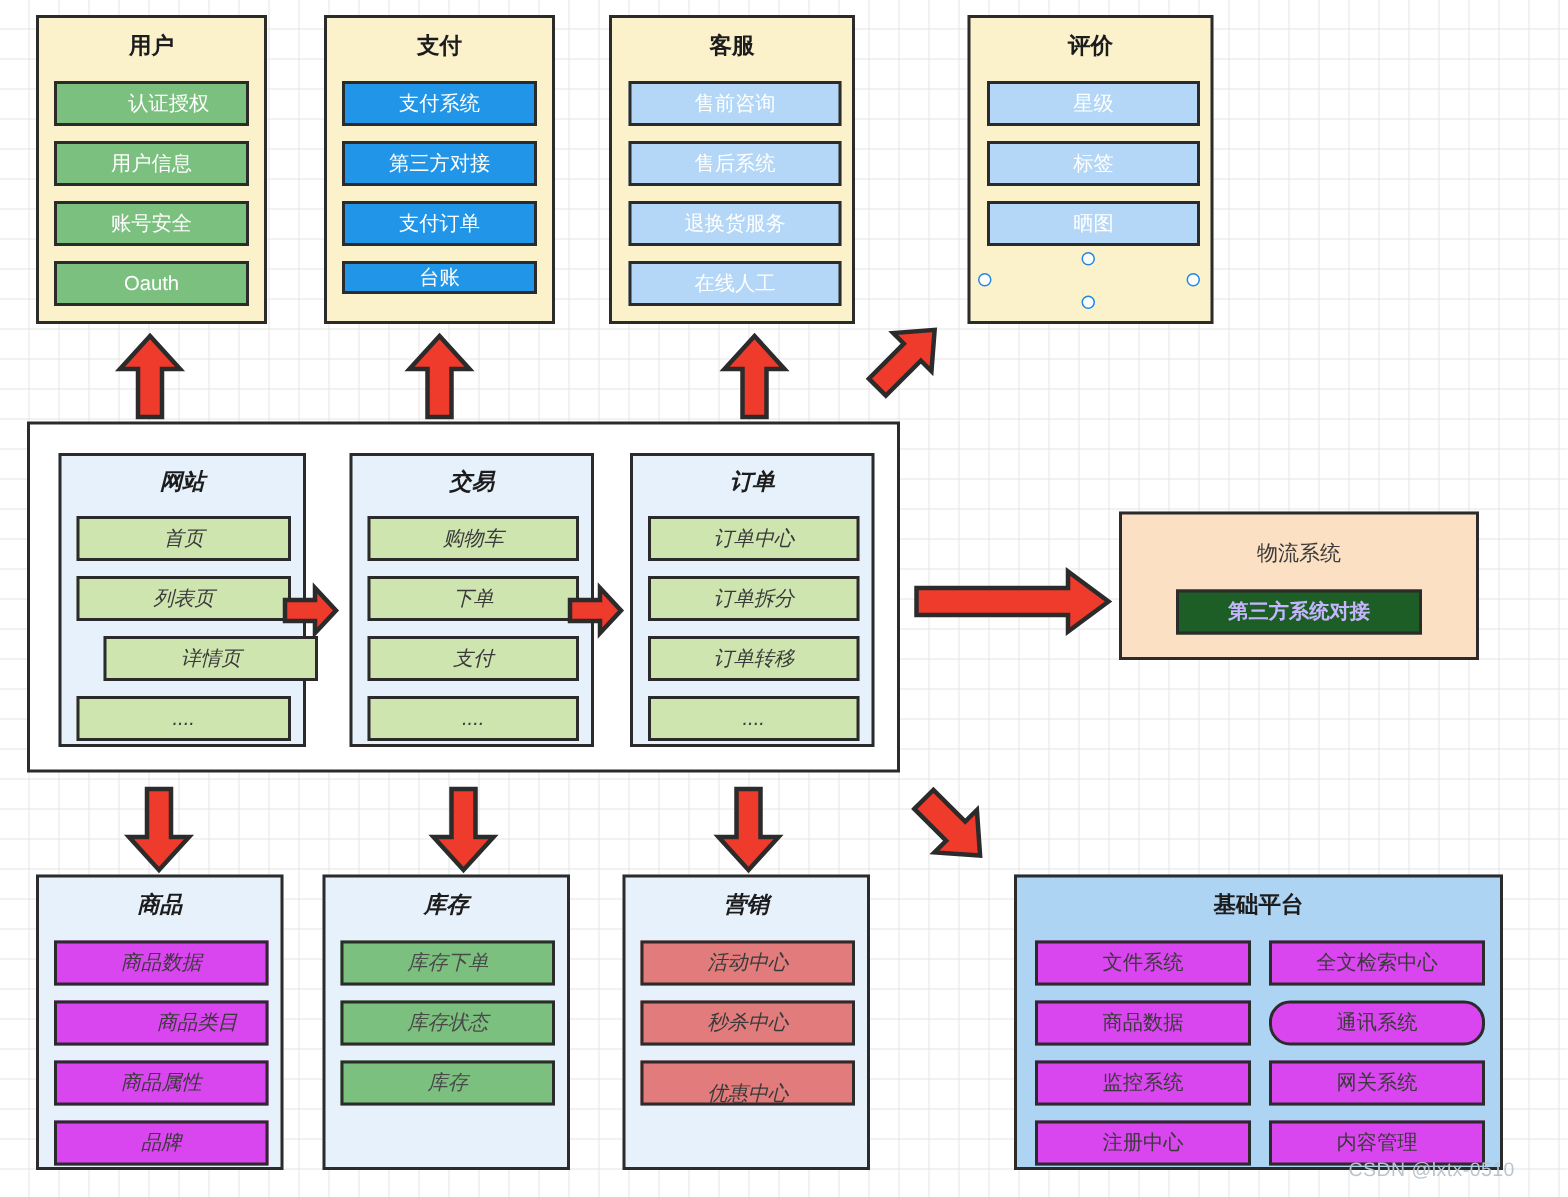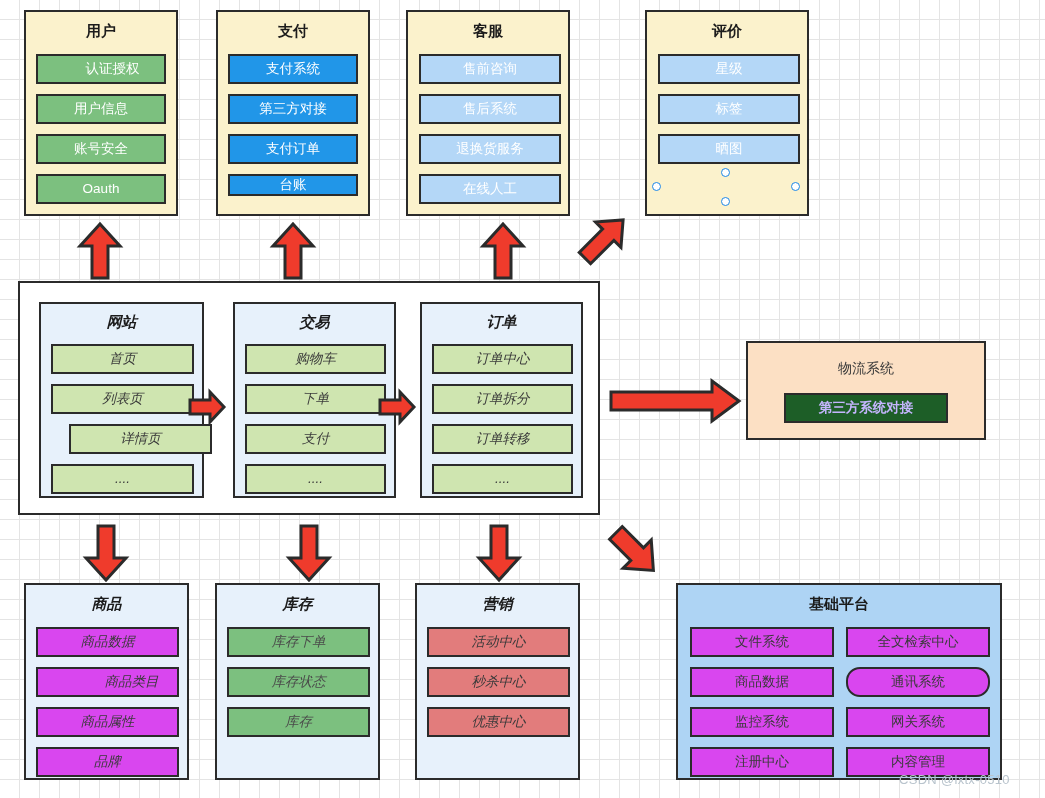--- a/index.html
+++ b/index.html
@@ -235,21 +235,21 @@
   </div>
 
   <div class="group f-panel" style="left:415px;top:583px;width:165px;height:197px;">
     <div class="gtitle" style="margin-top:11px;">营销</div>
     <div class="item f-red" style="left:10px;top:42px;width:143px;height:30px;">
       <span>活动中心</span>
     </div>
     <div class="item f-red" style="left:10px;top:82px;width:143px;height:30px;">
       <span>秒杀中心</span>
     </div>
-    <div class="item f-red" style="left:10px;top:122px;width:143px;height:30px;">
+    <div class="item f-red" style="left:10px;top:122px;width:143px;height:30px;align-items:flex-end;">
       <span>优惠中心</span>
     </div>
   </div>
 
   <div class="group f-bplat" style="left:676px;top:583px;width:326px;height:197px;">
     <div class="gtitle" style="margin-top:11px;">基础平台</div>
     <div class="item f-orange" style="left:12px;top:42px;width:144px;height:30px;">
       <span>文件系统</span>
     </div>
     <div class="item f-orange" style="left:12px;top:82px;width:144px;height:30px;">

